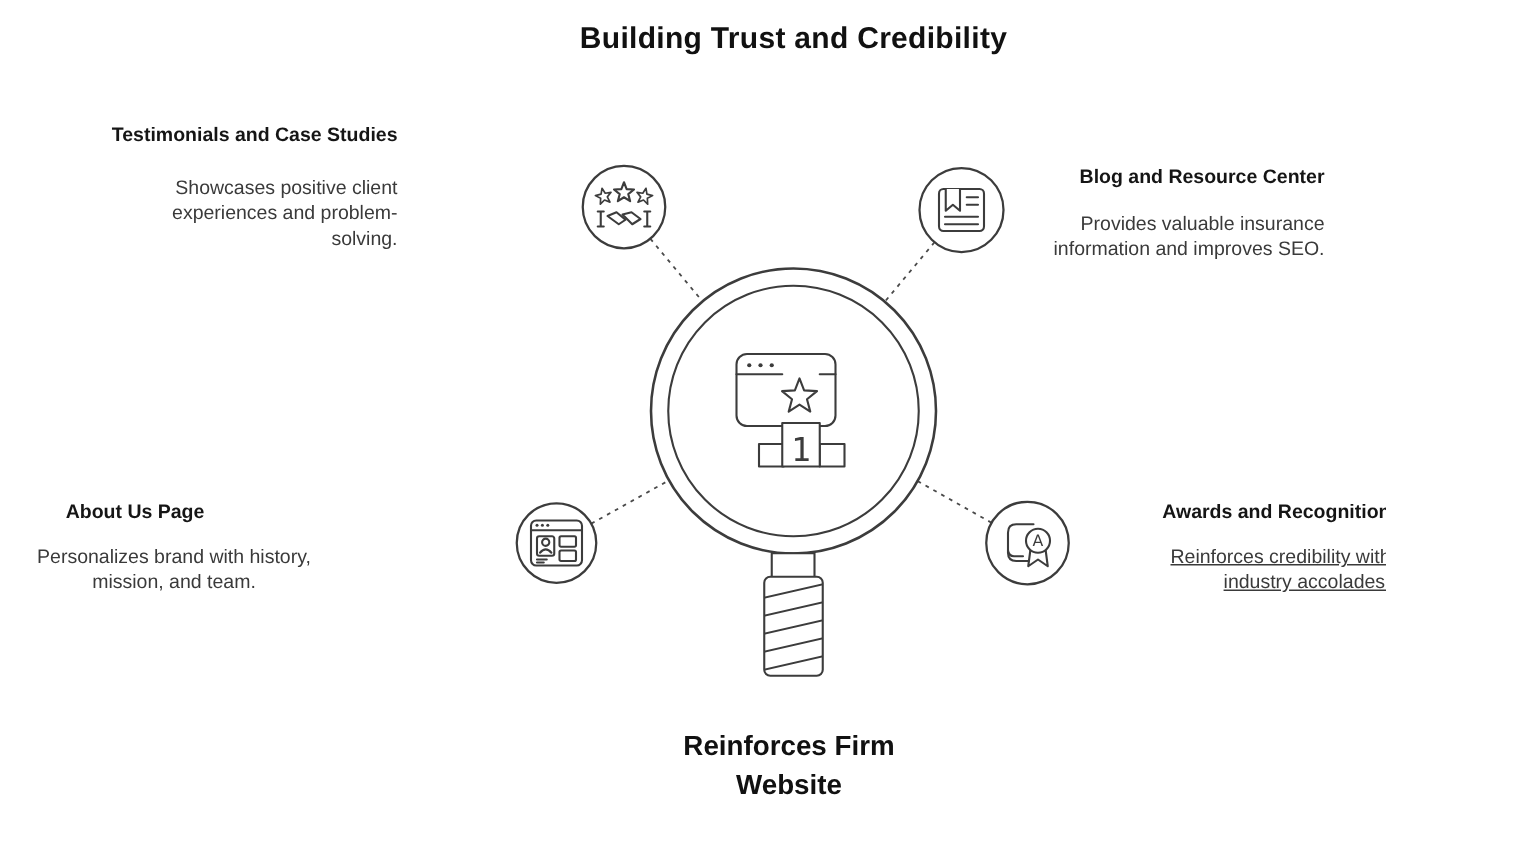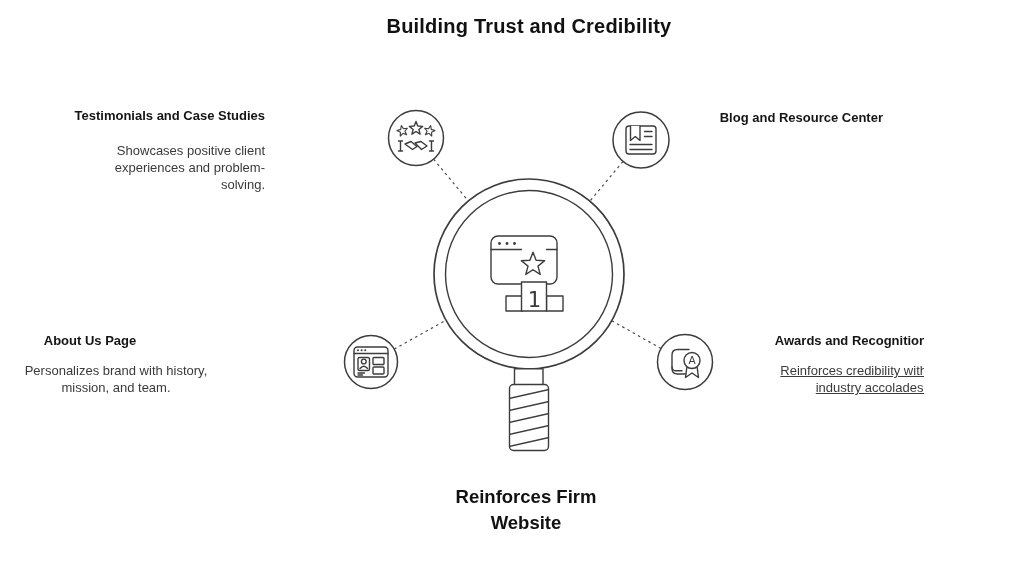--- a/index.html
+++ b/index.html
@@ -27,21 +27,21 @@
     color:#151515;
     white-space:nowrap;
   }
   .node .desc{
     font-size:13px;
     line-height:17px;
     color:#3a3a3a;
   }
   .node-right{text-align:right;}
   .node-left{text-align:right;}
-  .node-testimonials{right:659px;top:108px;width:260px;}
+  .node-testimonials{right:659px;top:82px;width:260px;}
   .node-testimonials .desc{width:170px;margin:18px 0 0 auto;}
   .node-blog{left:693px;top:110px;width:190px;}
   .node-blog .desc{margin-top:14px;}
   .node-about{right:704px;top:333px;width:260px;text-align:center;}
   .node-about .desc{width:208px;margin:13px 0 0 auto;}
   .node-awards{left:739px;top:333px;width:168px;margin-left:20px;}
   .node-awards .desc{margin-top:13px;text-decoration:underline;}
   .center-label{
     position:absolute;
     top:484px;left:526px;
@@ -149,20 +149,21 @@
     </g>
   </svg>
 
   <div class="node node-right node-testimonials">
     <h3>Testimonials and Case Studies</h3>
     <div class="desc">Showcases positive client experiences and problem-solving.</div>
   </div>
 
   <div class="node node-left node-blog">
     <h3>Blog and Resource Center</h3>
+    <div class="desc">Provides valuable insurance information and improves SEO.</div>
   </div>
 
   <div class="node node-right node-about">
     <h3>About Us Page</h3>
     <div class="desc">Personalizes brand with history, mission, and team.</div>
   </div>
 
   <div class="node node-left node-awards">
     <h3>Awards and Recognition</h3>
     <div class="desc">Reinforces credibility with industry accolades.</div>

